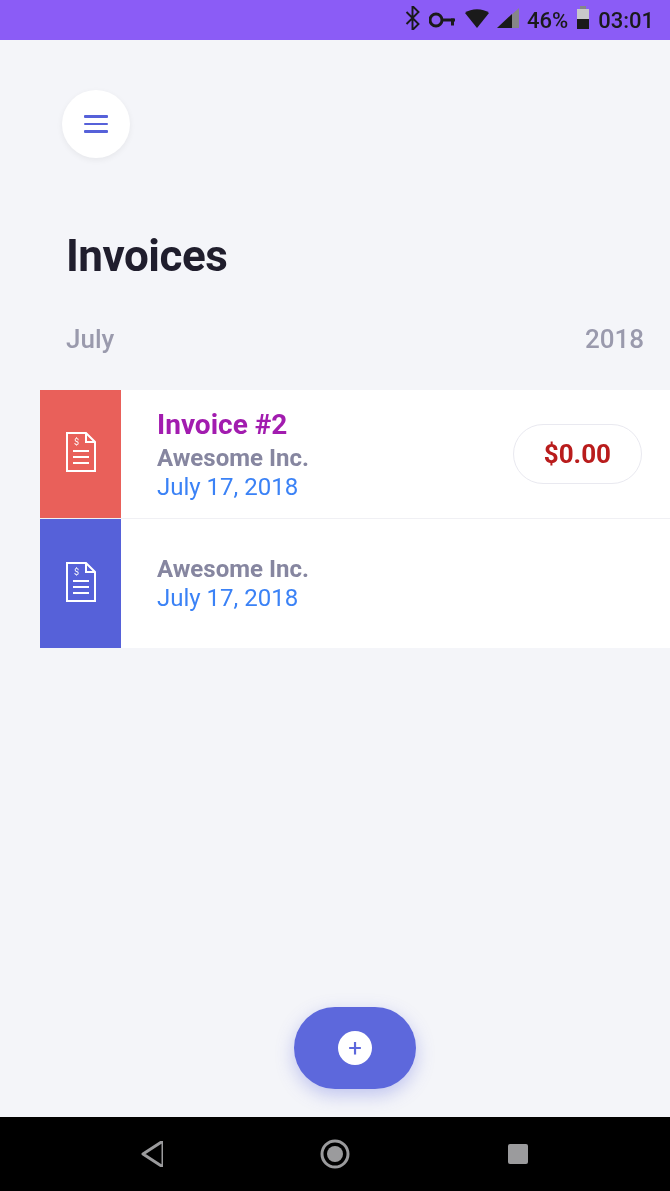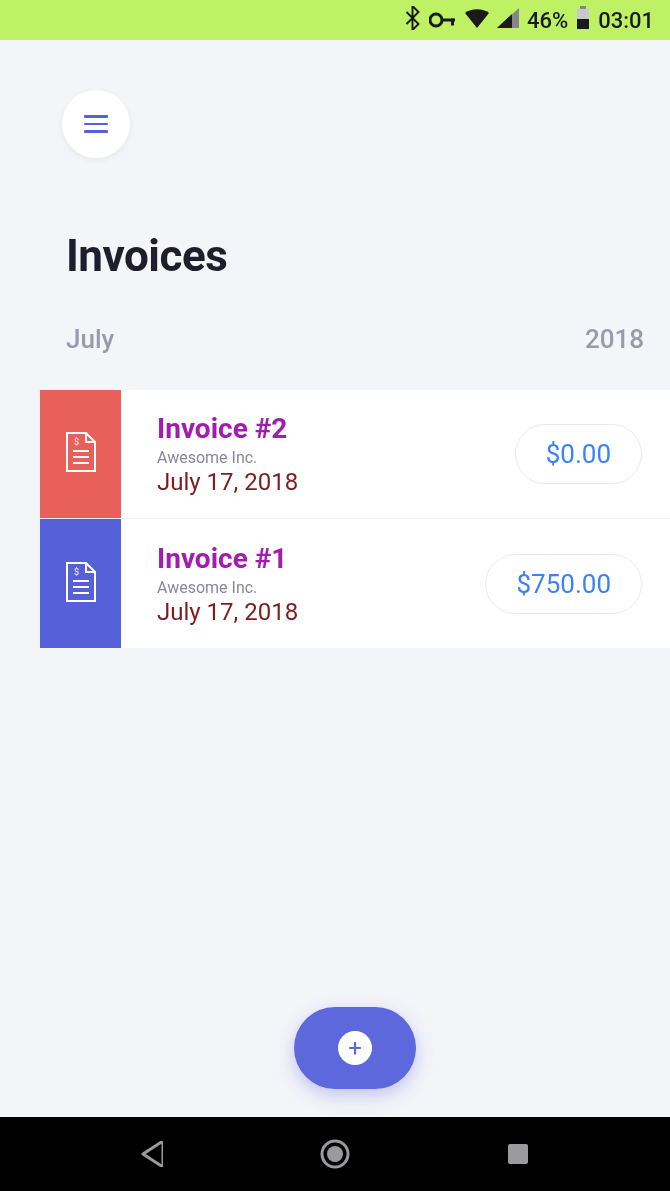--- a/index.html
+++ b/index.html
@@ -11,21 +11,21 @@
     body {
       width: 670px;
       height: 1191px;
       background: #f4f5f9;
       display: flex;
       flex-direction: column;
       overflow: hidden;
     }
     .status-bar {
       height: 40px;
-      background: #bef264;
+      background: #8b5cf6;
       display: flex;
       justify-content: flex-end;
       align-items: center;
       padding: 0 16px;
       gap: 10px;
       font-size: 22px;
       color: #1a1a1a;
       font-weight: 500;
     }
     .status-icons {
@@ -117,39 +117,39 @@
       flex-direction: column;
       justify-content: center;
     }
     .invoice-title {
       font-size: 28px;
       font-weight: 700;
       color: #a21caf;
       margin-bottom: 3px;
     }
     .invoice-company {
-      font-size: 16px;
-      font-weight: 400;
+      font-size: 24px;
+      font-weight: 700;
       color: #8686a0;
       margin-bottom: 1px;
     }
     .invoice-date {
       font-size: 24px;
       font-weight: 400;
-      color: #7f1d1d;
+      color: #3b82f6;
     }
     .amount-pill {
       align-self: center;
       margin-right: 28px;
       padding: 14px 30px;
       border: 1.5px solid #e9e9f0;
       border-radius: 40px;
       font-size: 26px;
-      font-weight: 400;
-      color: #3b82f6;
+      font-weight: 700;
+      color: #b91c1c;
       white-space: nowrap;
     }
     .new-invoice-btn {
       position: absolute;
       bottom: 28px;
       left: 50%;
       transform: translateX(-50%);
       background: #5d68dc;
       color: #ffffff;
       border: none;
@@ -280,25 +280,23 @@
             <path d="M3 2 H22 L31 11 V40 H3 Z"></path>
             <path d="M22 2 V11 H31"></path>
             <text x="10" y="14" font-size="9" fill="#ffffff" stroke="none">$</text>
             <line x1="9" y1="20" x2="25" y2="20"></line>
             <line x1="9" y1="26" x2="25" y2="26"></line>
             <line x1="9" y1="32" x2="25" y2="32"></line>
           </svg>
         </span>
       </div>
       <div class="invoice-info">
-        <div class="invoice-title">Invoice #1</div>
         <div class="invoice-company">Awesome Inc.</div>
         <div class="invoice-date">July 17, 2018</div>
       </div>
-      <div class="amount-pill">$750.00</div>
     </div>
 
   </div>
 
   <button class="new-invoice-btn">
     <span class="plus-circle">+</span>
   </button>
 
 </div>
 

